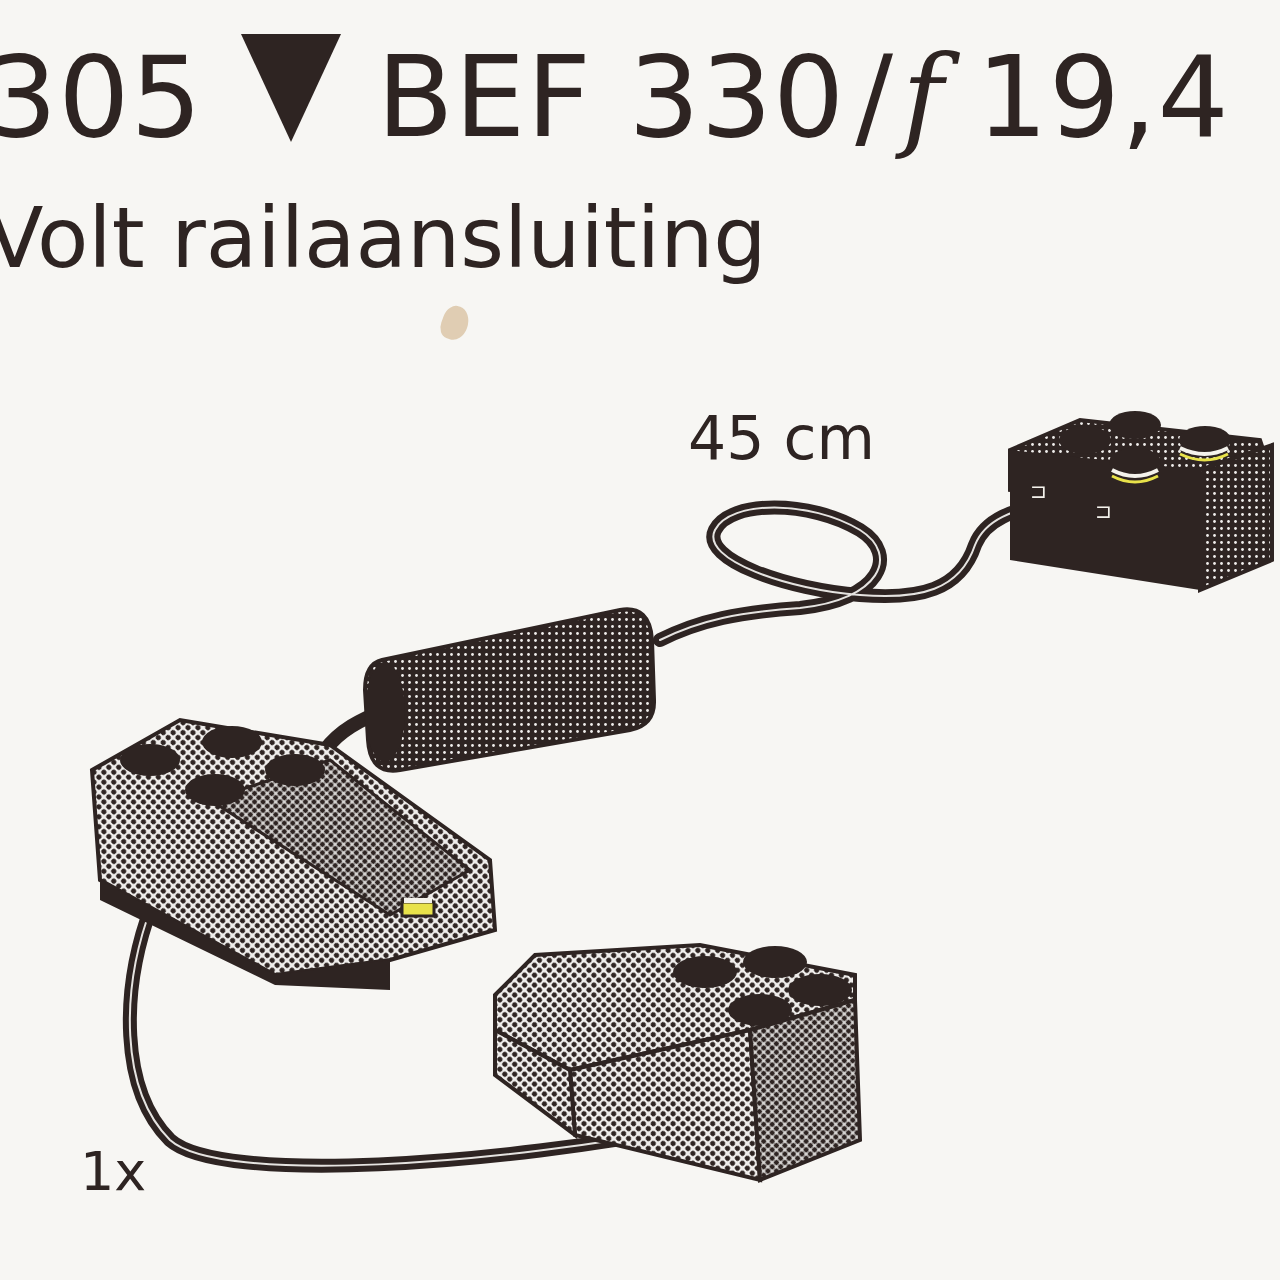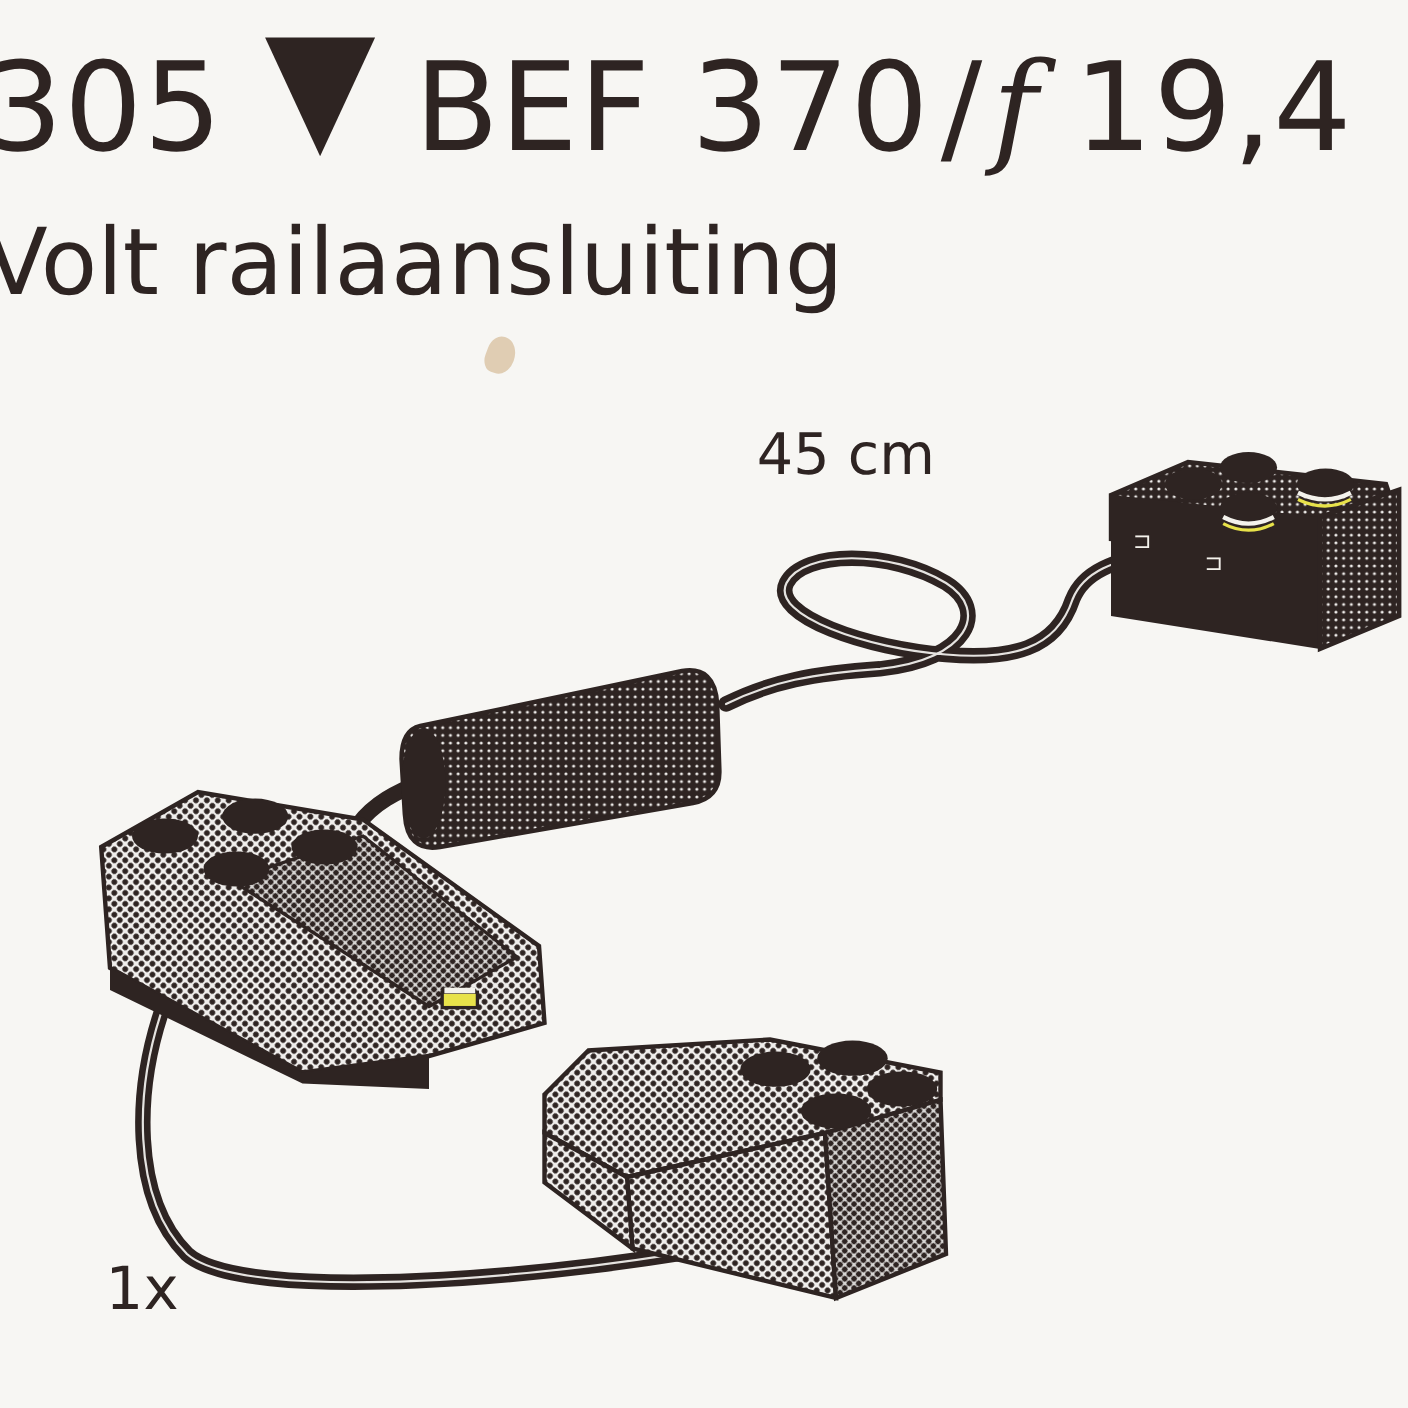--- a/index.html
+++ b/index.html
@@ -6,31 +6,31 @@
   body { width:1280px; height:1280px; background:#f7f6f3; position:relative; overflow:hidden;
          font-family:"DejaVu Sans","Liberation Sans",sans-serif; color:#2e2422; }
   .title-line { position:absolute; left:-14px; top:28px; font-size:112px; letter-spacing:1px;
                 white-space:nowrap; line-height:1; }
   .title-line span { display:inline-block; vertical-align:baseline; }
   .tri { width:0; height:0; border-left:50px solid transparent; border-right:50px solid transparent;
          border-top:108px solid #2e2422; margin:0 36px 0 38px; position:relative; top:6px; }
   .ital { font-style:italic; font-family:"DejaVu Serif","Liberation Serif",serif; margin:0 32px 0 2px; }
   .slash { margin:0 6px 0 10px; }
   .subtitle { position:absolute; left:-14px; top:196px; font-size:84px; white-space:nowrap; line-height:1; }
-  .label-len { position:absolute; left:688px; top:388px; font-size:52px; line-height:1; }
-  .label-qty { position:absolute; left:96px; top:1145px; font-size:54px; line-height:1; }
+  .label-len { position:absolute; left:688px; top:408px; font-size:60px; line-height:1; }
+  .label-qty { position:absolute; left:80px; top:1145px; font-size:54px; line-height:1; }
   .stain { position:absolute; left:442px; top:306px; width:26px; height:34px; background:#d9c3a3;
            border-radius:45% 55% 50% 40%; transform:rotate(20deg); opacity:.8; }
   svg.illu { position:absolute; left:0; top:0; }
 </style>
 </head>
 <body>
 
 <div class="title-line">
-  <span>305</span><span class="tri"></span><span>BEF</span>&nbsp;<span>370</span><span class="slash">/</span><span class="ital">f</span><span>19,4</span>
+  <span>305</span><span class="tri"></span><span>BEF</span>&nbsp;<span>330</span><span class="slash">/</span><span class="ital">f</span><span>19,4</span>
 </div>
 
 <div class="subtitle">Volt railaansluiting</div>
 
 <div class="stain"></div>
 
 <svg class="illu" width="1280" height="1280" viewBox="0 0 1280 1280">
   <defs>
     <pattern id="dotsDark" width="7" height="7" patternUnits="userSpaceOnUse">
       <rect width="7" height="7" fill="#2e2422"></rect>

